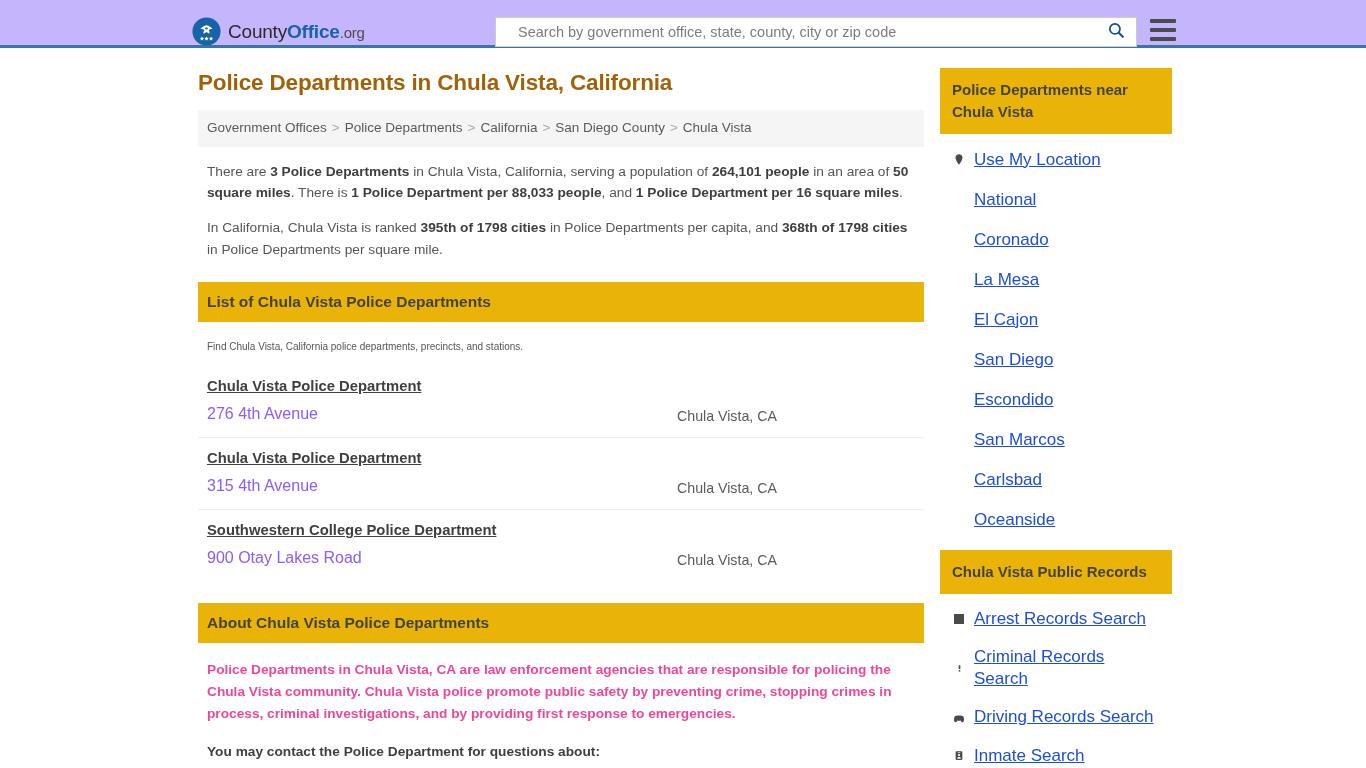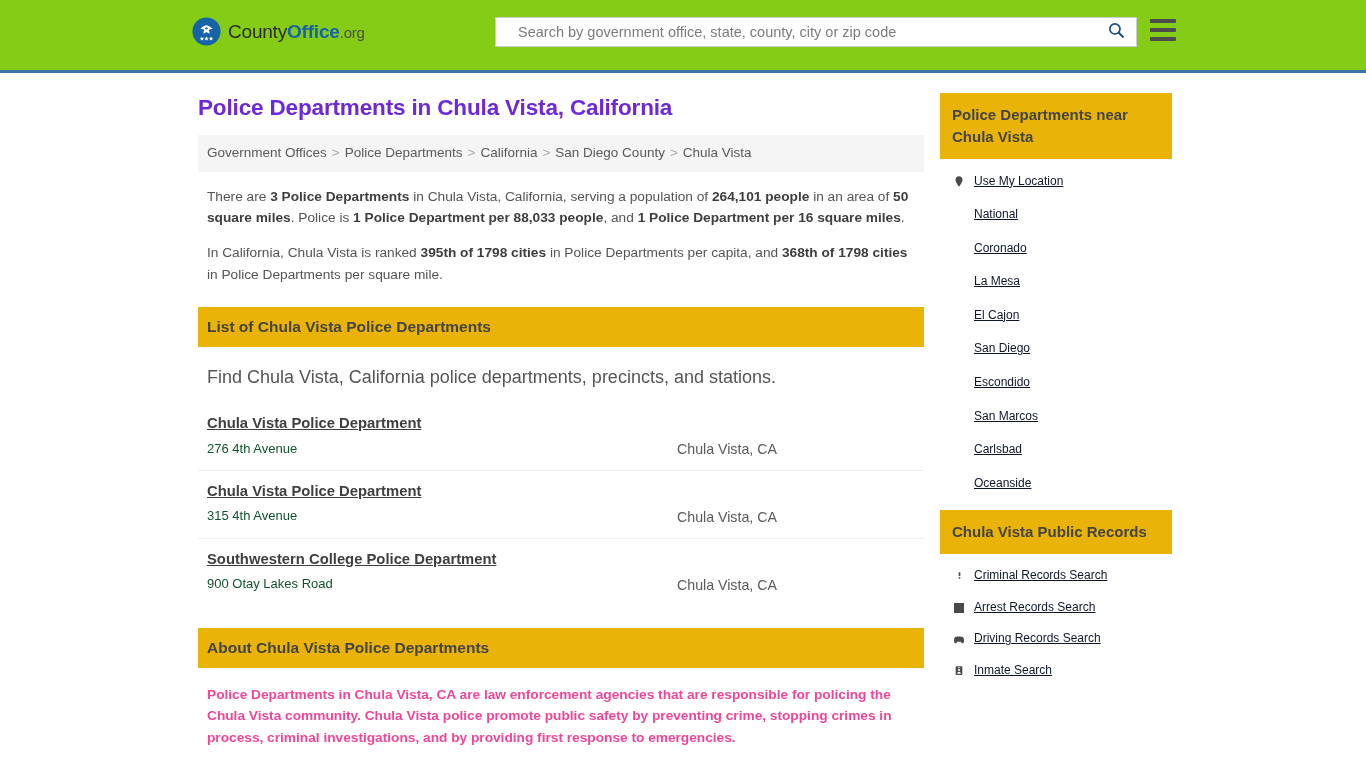--- a/index.html
+++ b/index.html
@@ -10,22 +10,22 @@
     height: 768px;
     background: #ffffff;
     font-family: "Liberation Sans", sans-serif;
     color: #4a4a4a;
     overflow: hidden;
   }
 
   
   .site-header {
     position: relative;
-    height: 73px;
-    background: #84cc16;
+    height: 48px;
+    background: #c4b5fd;
     border-bottom: 3px solid #3a75a8;
     display: flex;
     align-items: center;
   }
   .brand {
     position: absolute;
     left: 192px;
     top: 17px;
     display: flex;
     align-items: center;
@@ -106,21 +106,21 @@
     display: flex;
     gap: 16px;
     align-items: flex-start;
   }
   .main-col { width: 726px; flex: 0 0 726px; }
   .side-col { width: 232px; flex: 0 0 232px; padding-top: 20px;}
 
   h1.page-title {
     font-size: 22.5px;
     font-weight: bold;
-    color: #6d28d9;
+    color: #a16207;
     margin: 22px 0 14px 0;
     letter-spacing: -0.15px;
   }
 
   
   .breadcrumb {
     background: #f5f5f5;
     padding: 9px 9px;
     font-size: 13.5px;
     color: #5a5a5a;
@@ -148,21 +148,21 @@
     padding: 11px 9px;
     margin-top: 22px;
   }
   .sec-bar h2 {
     margin: 0;
     font-size: 15.5px;
     font-weight: bold;
     color: #444444;
   }
   .sec-intro {
-    font-size: 18px;
+    font-size: 10px;
     color: #555;
     padding: 0 9px;
     margin: 17px 0 0 0;
     line-height: 1.5;
   }
 
   
   .listing-table { margin-top: 12px; }
   .listing-row {
     display: flex;
@@ -176,22 +176,22 @@
   .listing-left { width: 470px; flex: 0 0 470px; }
   .listing-name {
     display: inline-block;
     font-size: 14.8px;
     font-weight: bold;
     color: #3f3f3f;
     cursor: pointer;
     line-height: 1.4;
   }
   .listing-street {
-    font-size: 13px;
-    color: #14532d;
+    font-size: 16px;
+    color: #8b5cf6;
     margin-top: 6px;
     line-height: 1.4;
   }
   .listing-city {
     font-size: 14.2px;
     color: #5a5a5a;
     align-self: flex-end;
     padding-bottom: 1px;
     margin-top: 27px;
   }
@@ -225,22 +225,22 @@
     line-height: 1.45;
   }
   .side-links { padding: 6px 0 0 0; }
   .side-link-row {
     display: flex;
     align-items: center;
     gap: 8px;
     padding: 9px 12px;
   }
   .side-link-row a {
-    font-size: 12px;
-    color: #0f172a;
+    font-size: 17px;
+    color: #1d4ed8;
     text-decoration: underline;
     cursor: pointer;
     line-height: 1.3;
   }
   .side-icon {
     flex: 0 0 14px;
     width: 14px;
     height: 15px;
     display: flex;
     align-items: center;
@@ -291,21 +291,21 @@
 <div class="page">
   <div class="columns">
 
     <div class="main-col">
 
       <h1 class="page-title">Police Departments in Chula Vista, California</h1>
 
       <div class="breadcrumb" id="breadcrumb"><a href="#">Government Offices</a><span class="sep">&gt;</span><a href="#">Police Departments</a><span class="sep">&gt;</span><a href="#">California</a><span class="sep">&gt;</span><a href="#">San Diego County</a><span class="sep">&gt;</span><a href="#">Chula Vista</a></div>
 
       <div class="intro">
-        <p id="intro-p1"><span>There are </span><b>3 Police Departments</b><span> in Chula Vista, California, serving a population of </span><b>264,101 people</b><span> in an area of </span><b>50 square miles</b><span>. Police is </span><b>1 Police Department per 88,033 people</b><span>, and </span><b>1 Police Department per 16 square miles</b><span>.</span></p>
+        <p id="intro-p1"><span>There are </span><b>3 Police Departments</b><span> in Chula Vista, California, serving a population of </span><b>264,101 people</b><span> in an area of </span><b>50 square miles</b><span>. There is </span><b>1 Police Department per 88,033 people</b><span>, and </span><b>1 Police Department per 16 square miles</b><span>.</span></p>
         <p id="intro-p2"><span>In California, Chula Vista is ranked </span><b>395th of 1798 cities</b><span> in Police Departments per capita, and </span><b>368th of 1798 cities</b><span> in Police Departments per square mile.</span></p>
       </div>
 
       <div class="sec-bar">
         <h2>List of Chula Vista Police Departments</h2>
       </div>
       <p class="sec-intro">Find Chula Vista, California police departments, precincts, and stations.</p>
 
       <div class="listing-table" id="listing-table">
           <div class="listing-row">
@@ -387,34 +387,34 @@
           </div>
       </div>
 
       <div class="side-box records-box">
         <div class="side-box-head">
           <h3>Chula Vista Public Records</h3>
         </div>
         <div class="side-links" id="records-links">
             <div class="side-link-row">
               <span class="side-icon">
+                <svg viewBox="0 0 24 24" width="12" height="12">
+                  <rect x="2" y="2" width="20" height="20" fill="#4a4a4a"></rect>
+                </svg>
+              </span>
+              <a href="#">Arrest Records Search</a>
+            </div>
+            <div class="side-link-row">
+              <span class="side-icon">
                 <svg viewBox="0 0 24 24" width="7" height="15">
                   <rect x="9" y="1" width="6" height="13" rx="1.6" fill="#4a4a4a"></rect>
                   <circle cx="12" cy="20" r="3.2" fill="#4a4a4a"></circle>
                 </svg>
               </span>
               <a href="#">Criminal Records Search</a>
-            </div>
-            <div class="side-link-row">
-              <span class="side-icon">
-                <svg viewBox="0 0 24 24" width="12" height="12">
-                  <rect x="2" y="2" width="20" height="20" fill="#4a4a4a"></rect>
-                </svg>
-              </span>
-              <a href="#">Arrest Records Search</a>
             </div>
             <div class="side-link-row">
               <span class="side-icon">
                 <svg viewBox="0 0 24 18" width="15" height="12">
                   <path d="M3.5 11.5c0-2.5.6-4.2 1.6-5.3C6.3 5 8.4 4.6 12 4.6s5.7.4 6.9 1.6c1 1.1 1.6 2.8 1.6 5.3v2.1h-17z" fill="#4a4a4a"></path>
                   <circle cx="6.2" cy="14" r="2.3" fill="#4a4a4a"></circle>
                   <circle cx="17.8" cy="14" r="2.3" fill="#4a4a4a"></circle>
                 </svg>
               </span>
               <a href="#">Driving Records Search</a>

